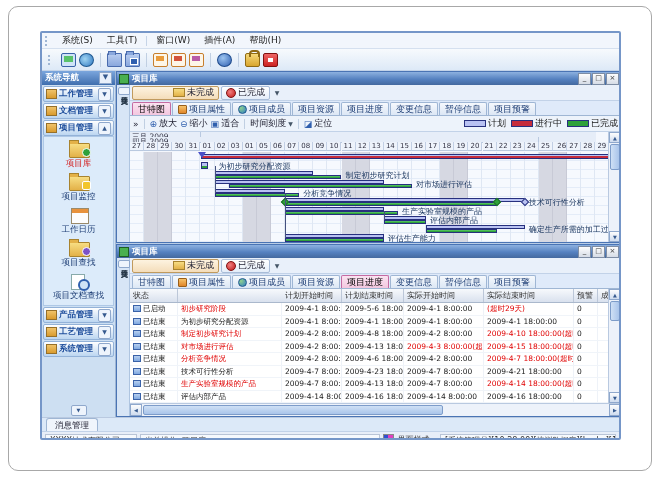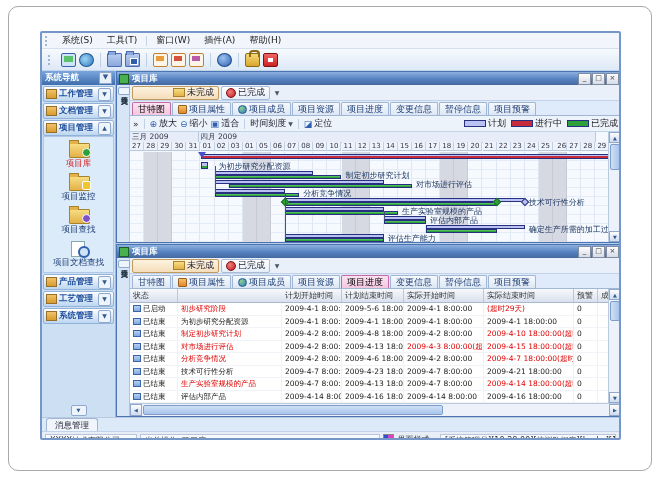--- a/index.html
+++ b/index.html
@@ -86,21 +86,21 @@
   .gtoolbar{height:15px;background:#edf3fb;border-bottom:1px solid #c2d2e8;display:flex;align-items:center;padding:0 3px;gap:3px;flex:none;}
   .gt-item{display:flex;align-items:center;gap:2px;color:#223;white-space:nowrap;}
   .gt-glyph{color:#2f5fae;font-size:9px;}
   .gt-sep{width:1px;height:10px;background:#c0cfe2;margin:0 2px;}
   .legend{margin-left:auto;display:flex;align-items:center;gap:5px;}
   .lg-item{display:flex;align-items:center;gap:2px;}
   .lg-swatch{width:22px;height:7px;border:1px solid #27307e;box-sizing:border-box;}
   
   .gchart{flex:1;display:flex;overflow:hidden;background:#f4f7fd;}
   .ggrid{flex:1;position:relative;overflow:hidden;}
-  .gmonths{position:absolute;left:0;top:0;height:10px;right:12px;background:#e6edf8;border-bottom:1px solid #b9c9e0;display:flex;}
+  .gmonths{position:absolute;left:0;top:0;height:10px;right:12px;background:#e6edf8;border-bottom:1px solid #b9c9e0;display:flex;flex-direction:column;}
   .gmonth{border-right:1px solid #b9c9e0;font-size:7.5px;color:#334;padding-left:2px;line-height:10px;box-sizing:border-box;white-space:nowrap;overflow:hidden;}
   .gdays{position:absolute;left:0;top:10px;height:10px;right:0;}
   .gday{position:absolute;top:0;height:9px;border-right:1px solid #c2cfe4;border-bottom:1px solid #b9c9e0;font-size:7px;color:#334;text-align:center;line-height:9px;background:#eef3fb;box-sizing:border-box;}
   .gbody{position:absolute;left:0;top:20px;right:0;bottom:0;background:repeating-linear-gradient(to bottom,#f6f9fe 0,#f6f9fe 8px,#e4ecf8 8px,#e4ecf8 9px);}
   .gcol{position:absolute;top:0;bottom:0;border-right:1px solid #dfe7f3;box-sizing:border-box;}
   .gcol.we{background:#d6d8e2;border-right-color:#c8cad6;}
   .gbars{position:absolute;left:0;top:0;right:0;bottom:0;}
   .bar-plan{position:absolute;height:4px;background:#b9c2f2;border:1px solid #27307e;box-sizing:border-box;}
   .bar-actual{position:absolute;height:4px;background:linear-gradient(#5fcf6a,#1f8f2c);border:1px solid #27307e;box-sizing:border-box;}
   .bar-summary{position:absolute;height:5px;background:#b9c2f2;border:1px solid #27307e;box-sizing:border-box;}
@@ -198,20 +198,26 @@
                 <div class="badge green"></div>
               </div>
               <div class="si-label sel">项目库</div>
             </div>
             <div class="side-item">
               <div class="si-icon">
                 <div class="fold"></div>
                 <div class="badge star"></div>
               </div>
               <div class="si-label">项目监控</div>
+            </div>
+            <div class="side-item">
+              <div class="si-icon">
+                <div class="cal"></div>
+              </div>
+              <div class="si-label">工作日历</div>
             </div>
             <div class="side-item">
               <div class="si-icon">
                 <div class="fold"></div>
                 <div class="badge people"></div>
               </div>
               <div class="si-label">项目查找</div>
             </div>
             <div class="side-item">
               <div class="si-icon">

